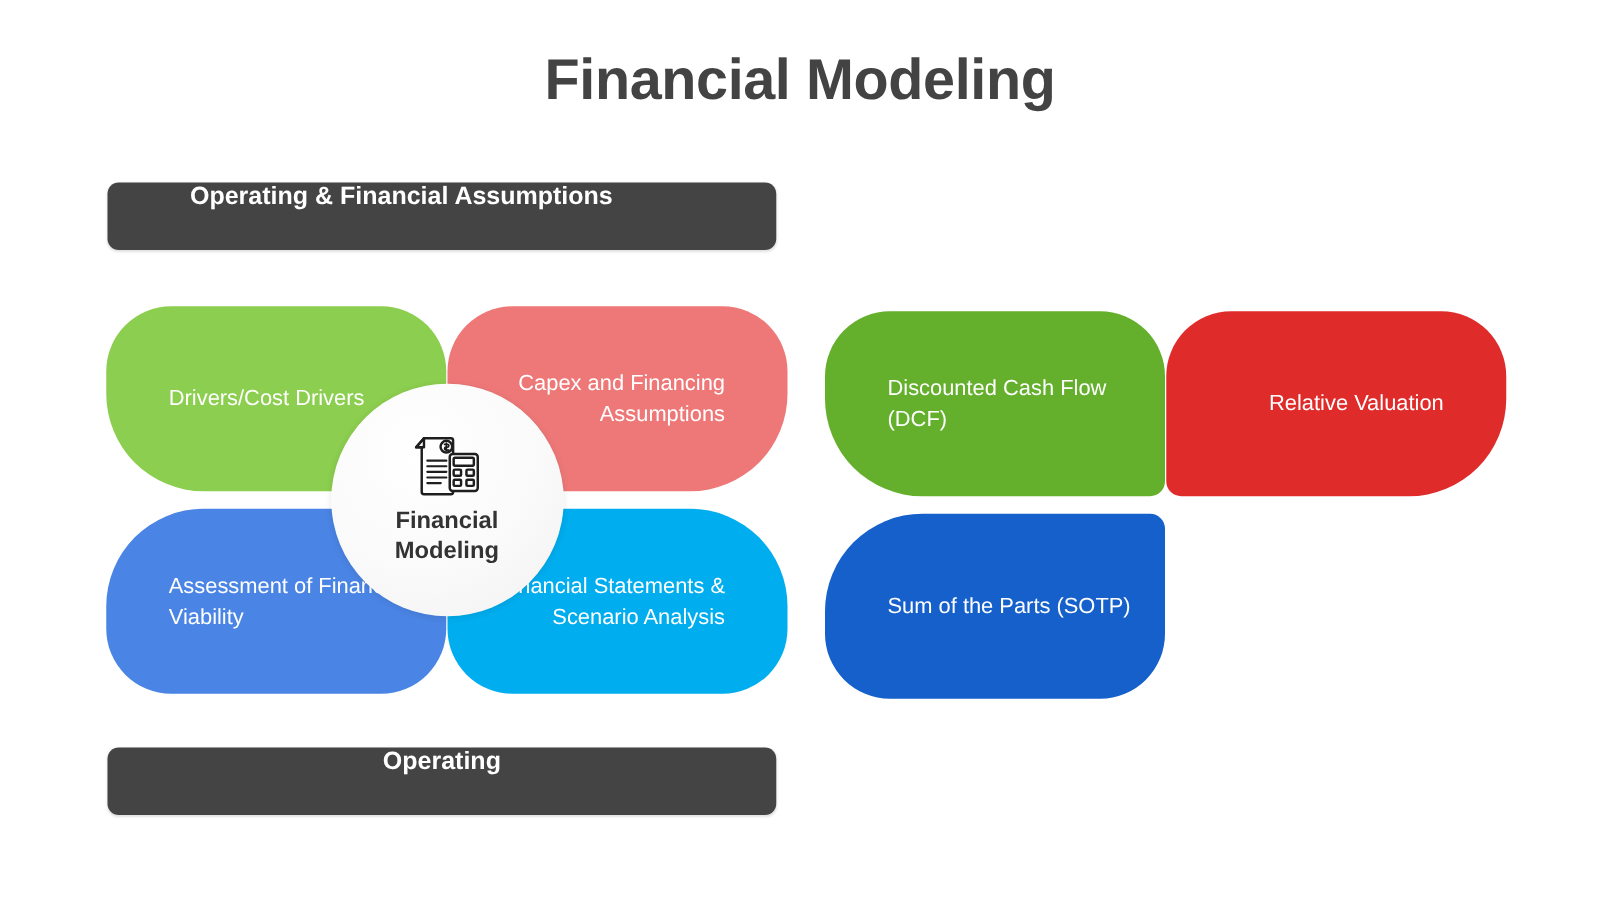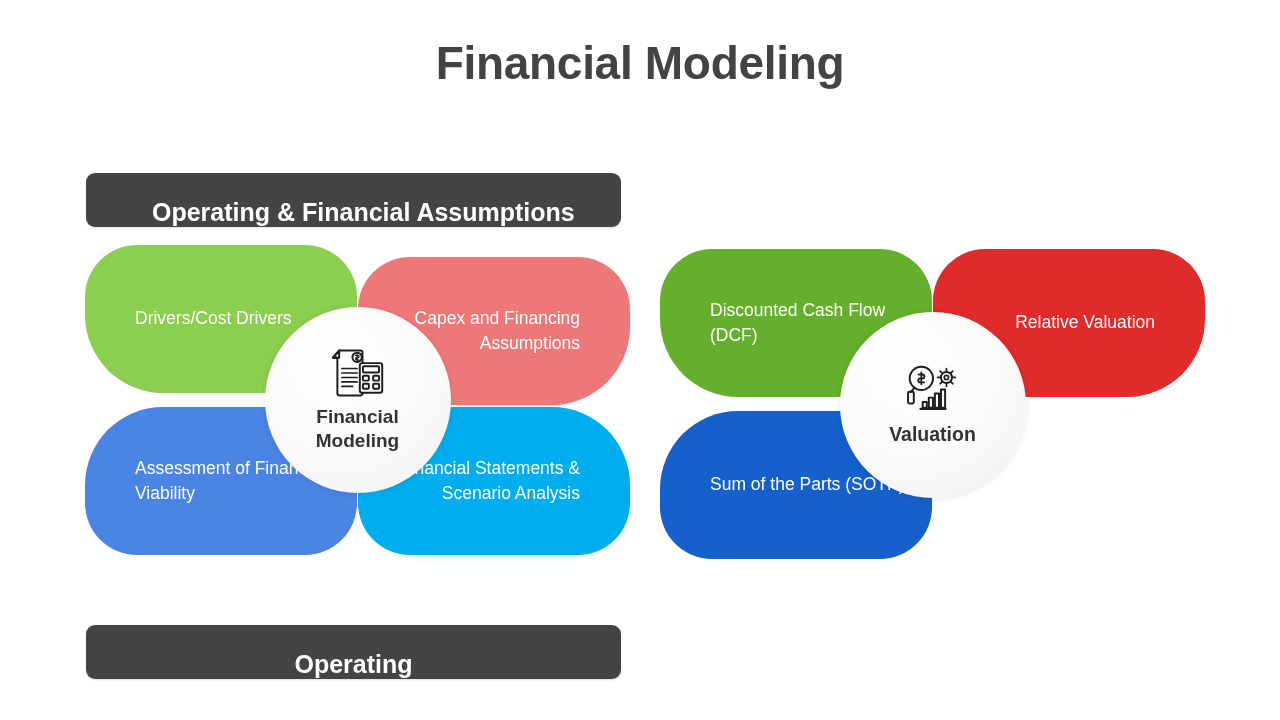--- a/index.html
+++ b/index.html
@@ -37,26 +37,25 @@
     letter-spacing: -0.3px;
     line-height: 1.1;
   }
 
   
   .banner {
     position: absolute;
     background: #444444;
     border-radius: 9px;
     color: #ffffff;
-    font-size: 25px;
+    font-size: 20px;
     font-weight: bold;
     display: flex;
-    align-items: flex-end;
+    align-items: flex-start;
     box-shadow: 0 1px 2px rgba(0,0,0,0.12);
-    margin-top: 27px;
   }
   #banner-top {
     left: 86px;
     top: 146px;
     width: 535px;
     height: 54px;
     justify-content: flex-start;
     padding-left: 66px;
     box-sizing: border-box;
   }
@@ -94,21 +93,21 @@
   
   .petal.tl {
     left: 0; top: 0;
     border-radius: 52px 52px 12px 78px;
     justify-content: flex-start;
     padding: 0 18px 0 50px;
     text-align: left;
   }
   
   .petal.tr {
-    left: 273px; top: 12px;
+    left: 273px; top: 0;
     border-radius: 52px 52px 78px 12px;
     justify-content: flex-end;
     padding: 0 50px 0 18px;
     text-align: right;
   }
   
   .petal.bl {
     left: 0; top: 162px;
     border-radius: 78px 12px 52px 52px;
     justify-content: flex-start;
@@ -229,36 +228,15 @@
 
     <div class="petal tr" style="background-color: rgb(224, 43, 43);">
       <span>Relative Valuation</span>
     </div>
 
     <div class="petal bl" style="background-color: rgb(22, 96, 203);">
       <span>Sum of the Parts (SOTP)</span>
     </div>
 
 
-    <div class="hub">
-      <svg class="hub-icon" viewBox="0 0 64 58" fill="none" stroke="#1e1e1e" stroke-width="2.2" stroke-linecap="round" stroke-linejoin="round">
-
-        <circle cx="19" cy="16" r="13"></circle>
-        <path d="M19 9.5 v13 M16 11.7 h4.2 a2.2 2.2 0 0 1 0 4.4 h-2.4 a2.2 2.2 0 0 0 0 4.4 h4.2" stroke-width="2"></path>
-        <path d="M11.4 26.4 L7.2 31.2"></path>
-        <rect x="4.2" y="31" width="6.4" height="13" rx="1.6"></rect>
-
-        <circle cx="47" cy="15" r="6.2"></circle>
-        <circle cx="47" cy="15" r="2.4" stroke-width="1.9"></circle>
-        <path d="M47 5.2 v3.2 M47 21.6 v3.2 M37.2 15 h3.2 M53.6 15 h3.2
-                 M40 8 l2.3 2.3 M51.7 19.7 l2.3 2.3 M54 8 l-2.3 2.3 M42.3 19.7 l-2.3 2.3" stroke-width="2"></path>
-
-        <path d="M18 50 H46" stroke-width="2.4"></path>
-        <rect x="20.5" y="42.5" width="4.6" height="6.2"></rect>
-        <rect x="27.3" y="37.5" width="4.6" height="11.2"></rect>
-        <rect x="34.1" y="33" width="4.6" height="15.7"></rect>
-        <rect x="40.9" y="28.5" width="4.6" height="20.2"></rect>
-      </svg>
-      <div class="hub-label" style="color: rgb(51, 51, 51);">Valuation</div>
-    </div>
   </div>
 
 </div>
 
 </body></html>

